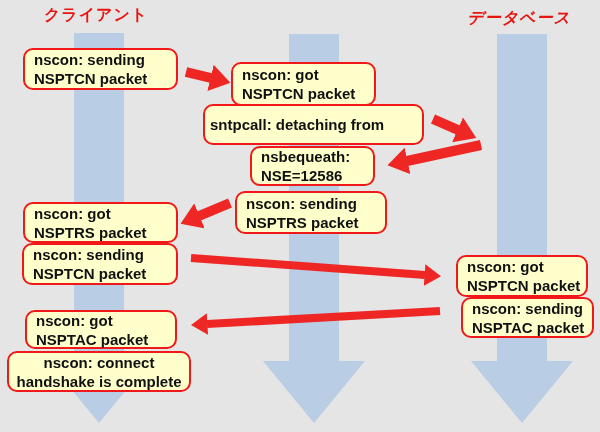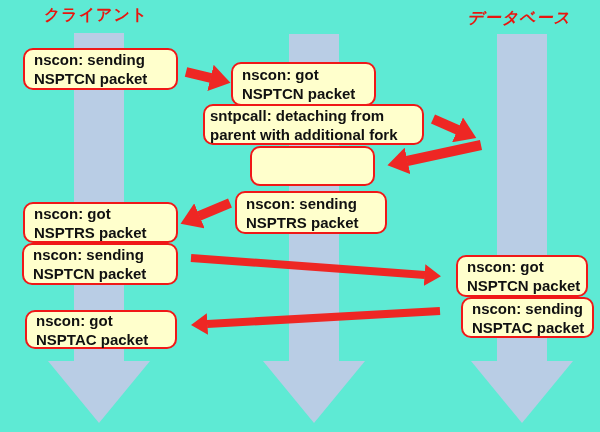--- a/index.html
+++ b/index.html
@@ -1,17 +1,17 @@
 <!DOCTYPE html>
 <html><head>
 <meta charset="utf-8">
 <style>
   html,body{margin:0;padding:0;background:#ffffff;}
   .canvas{
-    position:relative;width:600px;height:432px;background:#5eead4;overflow:hidden;
+    position:relative;width:600px;height:432px;background:#e5e5e5;overflow:hidden;
     font-family:"Liberation Sans", sans-serif;
   }
   svg.layer{position:absolute;left:0;top:0;width:600px;height:432px;}
   .lanes{z-index:0;}
   .messages{z-index:3;pointer-events:none;}
   .col-header{
     position:absolute;z-index:1;width:150px;text-align:center;
     color:#e8150f;font-size:16px;font-weight:bold;letter-spacing:1px;
     white-space:nowrap;
   }
@@ -53,24 +53,25 @@
     <span>NSPTCN packet</span>
   </div>
 
   <div class="callout" style="left:231px;top:62px;width:145px;height:44px;">
     <span>nscon: got</span>
     <span>NSPTCN packet</span>
   </div>
 
   <div class="callout tight" style="left:203px;top:104px;width:221px;height:41px;">
     <span>sntpcall: detaching from</span>
-    <span>parent with additional fork</span>
   </div>
 
   <div class="callout" style="left:250px;top:146px;width:125px;height:40px;">
+    <span>nsbequeath:</span>
+    <span>NSE=12586</span>
   </div>
 
   <div class="callout" style="left:235px;top:191px;width:152px;height:43px;">
     <span>nscon: sending</span>
     <span>NSPTRS packet</span>
   </div>
 
   <div class="callout" style="left:23px;top:202px;width:155px;height:41px;">
     <span>nscon: got</span>
     <span>NSPTRS packet</span>
@@ -89,20 +90,24 @@
   <div class="callout" style="left:461px;top:297px;width:133px;height:41px;">
     <span>nscon: sending</span>
     <span>NSPTAC packet</span>
   </div>
 
   <div class="callout" style="left:25px;top:310px;width:152px;height:39px;">
     <span>nscon: got</span>
     <span>NSPTAC packet</span>
   </div>
 
+  <div class="callout center" style="left:7px;top:351px;width:184px;height:41px;">
+    <span>nscon: connect</span>
+    <span>handshake is complete</span>
+  </div>
 
   <svg class="layer messages">
     <defs>
       <marker id="ah" markerWidth="2.1" markerHeight="2.7" refX="0.05" refY="1.35" orient="auto" markerUnits="strokeWidth">
         <path d="M0,0 L2.05,1.35 L0,2.7 Z" fill="#ee2724"></path>
       </marker>
     </defs>
     <line x1="186" y1="72" x2="211" y2="78" stroke-width="10" marker-end="url(#ah)" stroke="#ee2724"></line>
     <line x1="433" y1="119" x2="458" y2="130" stroke-width="10" marker-end="url(#ah)" stroke="#ee2724"></line>
     <line x1="481" y1="145" x2="407" y2="161" stroke-width="10" marker-end="url(#ah)" stroke="#ee2724"></line>

